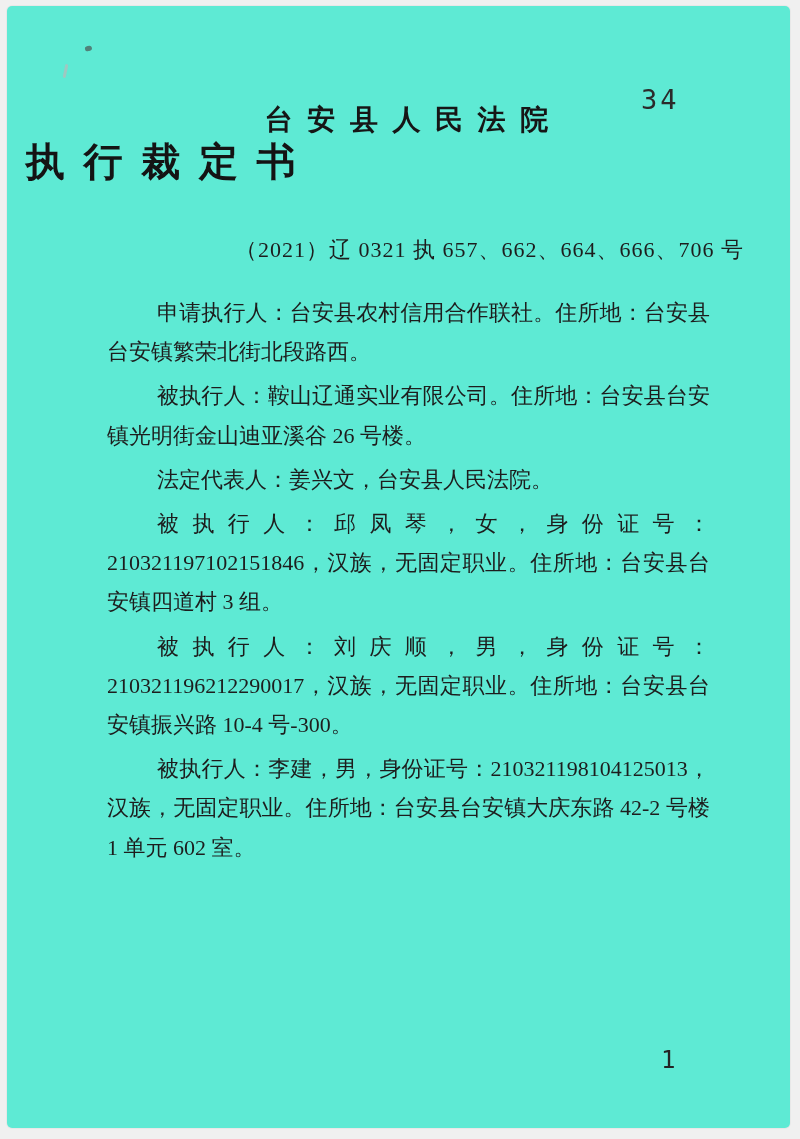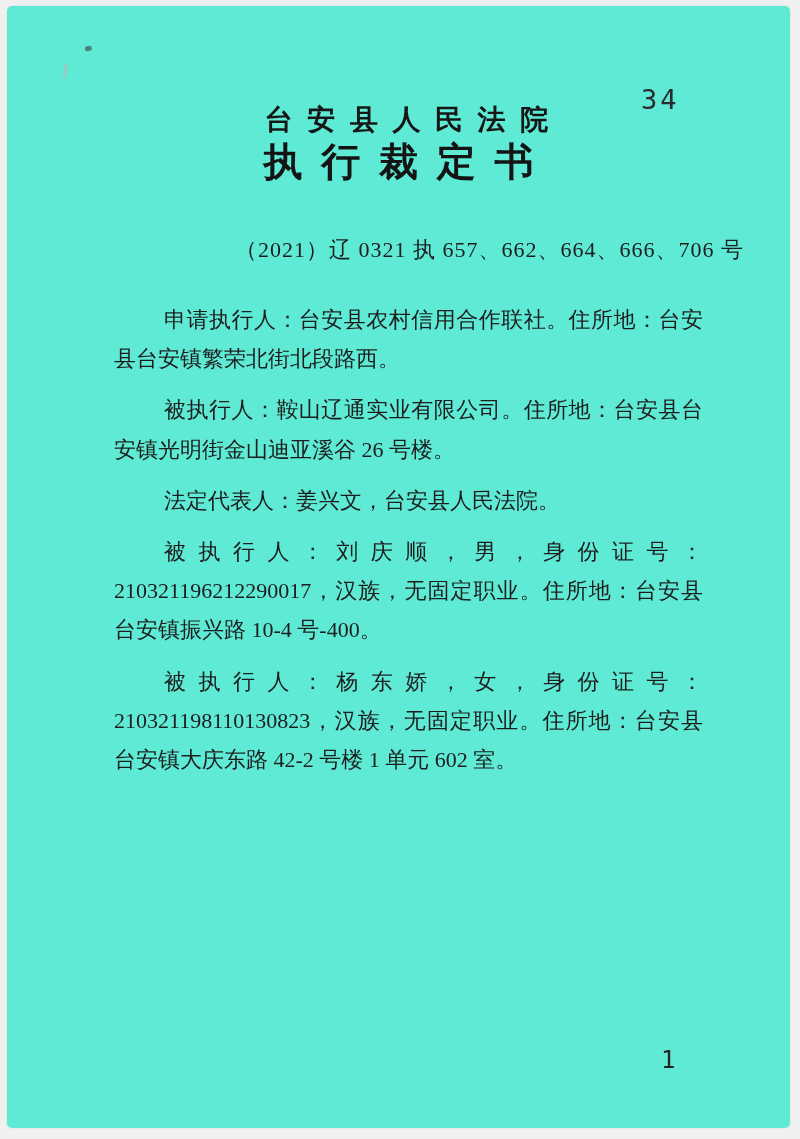--- a/index.html
+++ b/index.html
@@ -64,21 +64,21 @@
     color: #161616;
     letter-spacing: 0.52em;
     text-indent: 0.52em;
     white-space: nowrap;
   }
   .doc-title {
     position: absolute;
     left: 0;
     top: 129px;
     width: 100%;
-    text-align: center;
+    text-align: left;
     font-size: 39px;
     font-weight: 700;
     color: #141414;
     letter-spacing: 0.48em;
     text-indent: 0.48em;
     white-space: nowrap;
   }
   .case-number {
     position: absolute;
     left: 228px;
@@ -93,21 +93,21 @@
     position: absolute;
     left: 95px;
     top: 282px;
     width: 613px;
     color: #1d1d1d;
     font-size: 22px;
     line-height: 39.2px;
     text-align: justify;
   }
   .doc-body p {
-    margin: 12px;
+    margin: 5px;
     padding: 0;
     text-indent: 50px;
   }
   .page-number {
     position: absolute;
     left: 654px;
     top: 1040px;
     font-family: "DejaVu Sans Mono", "Liberation Mono", monospace;
     font-size: 24px;
     color: #242424;
@@ -126,19 +126,20 @@
   <div class="court-name">台安县人民法院</div>
 
   <div class="doc-title">执行裁定书</div>
 
   <div class="case-number">（2021）辽 0321 执 657、662、664、666、706 号</div>
 
   <div class="doc-body">
     <p>申请执行人：台安县农村信用合作联社。住所地：台安县台安镇繁荣北街北段路西。</p>
     <p>被执行人：鞍山辽通实业有限公司。住所地：台安县台安镇光明街金山迪亚溪谷 26 号楼。</p>
     <p>法定代表人：姜兴文，台安县人民法院。</p>
-    <p>被执行人：刘庆顺，男，身份证号：210321196212290017，汉族，无固定职业。住所地：台安县台安镇振兴路 10-4 号-400。</p>
-    <p>被执行人：杨东娇，女，身份证号：210321198110130823，汉族，无固定职业。住所地：台安县台安镇大庆东路 42-2 号楼 1 单元 602 室。</p>
+    <p>被执行人：邱凤琴，女，身份证号：210321197102151846，汉族，无固定职业。住所地：台安县台安镇四道村 3 组。</p>
+    <p>被执行人：刘庆顺，男，身份证号：210321196212290017，汉族，无固定职业。住所地：台安县台安镇振兴路 10-4 号-300。</p>
+    <p>被执行人：李建，男，身份证号：210321198104125013，汉族，无固定职业。住所地：台安县台安镇大庆东路 42-2 号楼 1 单元 602 室。</p>
   </div>
 
   <div class="page-number">1</div>
 
 </div>
 
 </body></html>

